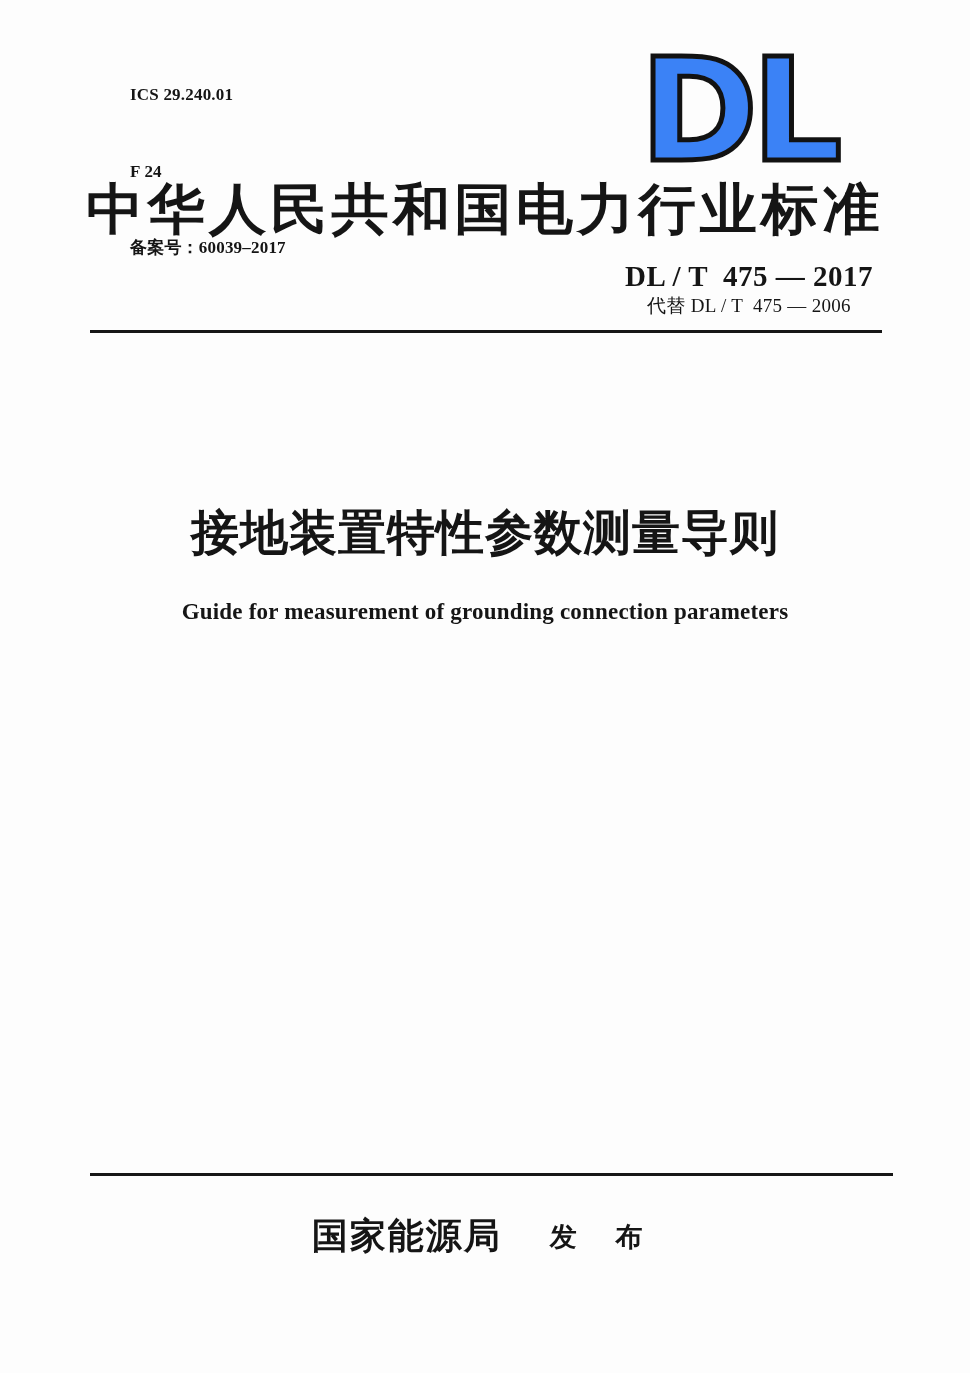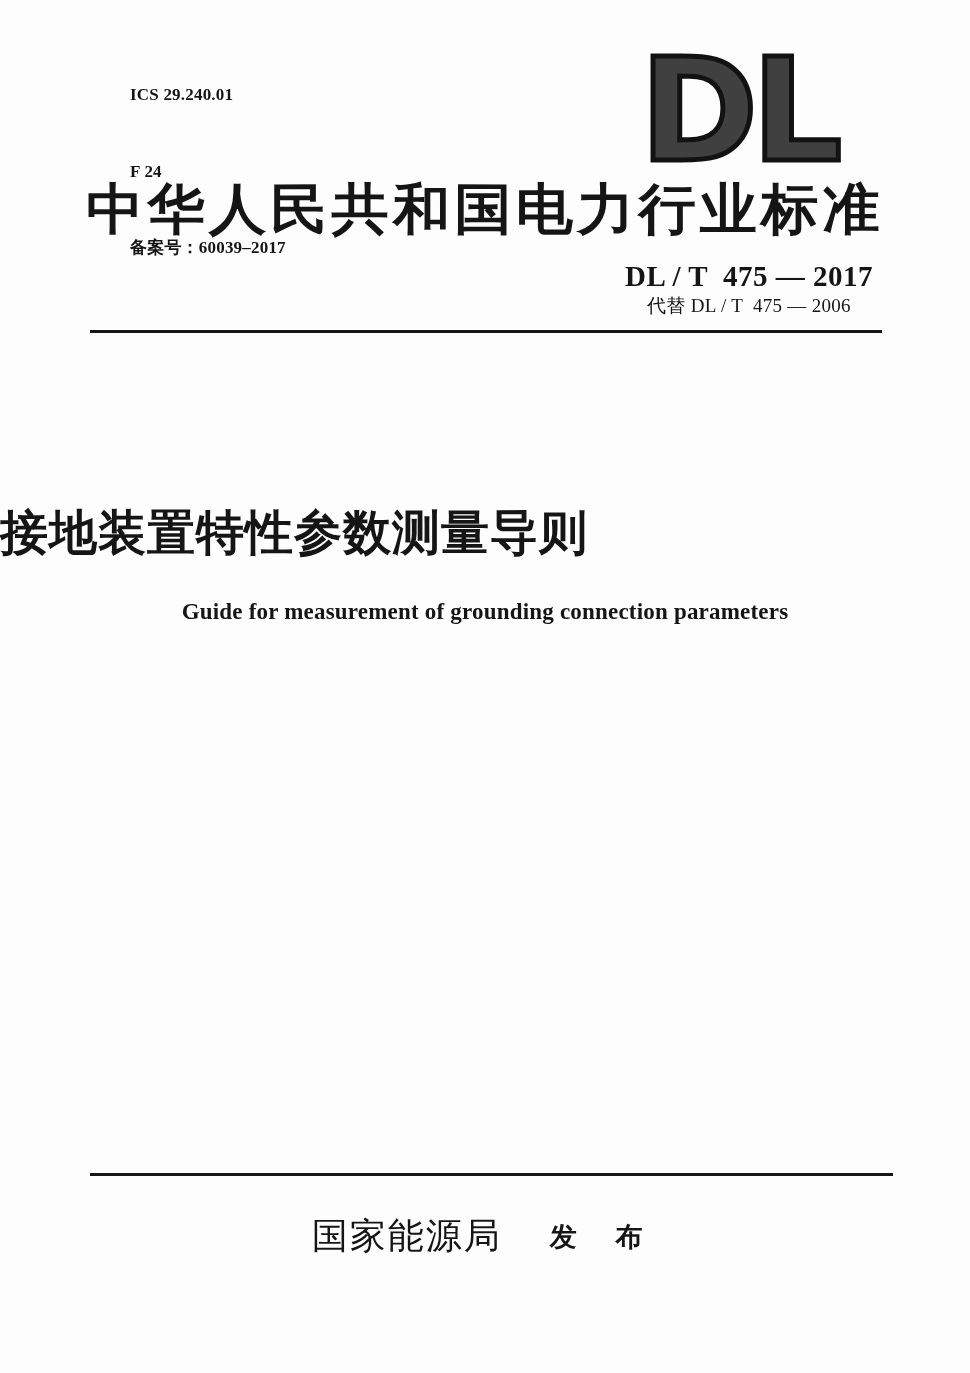--- a/index.html
+++ b/index.html
@@ -17,21 +17,21 @@
     letter-spacing:0.2px;white-space:pre;
   }
 
   
   .dl-logo{
     left:640px;top:40px;
     font-family:"DejaVu Sans","Liberation Sans",sans-serif;
     font-weight:bold;font-size:142px;line-height:142px;
     letter-spacing:-6px;
     -webkit-text-stroke:5px #121212;
-    color:#404040;
+    color:#3b82f6;
   }
 
   
   .series-title{
     left:0;right:0;top:180px;text-align:center;
     font-weight:bold;font-size:55px;line-height:60px;
     letter-spacing:4px;white-space:nowrap;
     transform:scaleX(1.04);transform-origin:center;
   }
 
@@ -45,21 +45,21 @@
     font-size:19px;line-height:24px;margin-top:2px;
     letter-spacing:0.3px;white-space:pre;
   }
 
   .rule{background:#161616;height:3px;}
   .rule-top{left:90px;top:330px;width:792px;}
   .rule-bottom{left:90px;top:1173px;width:803px;}
 
   
   .subject-cn{
-    left:0;right:0;top:506px;
+    left:0;right:0;top:506px;text-align:center;
     font-family:"Liberation Sans","DejaVu Sans",sans-serif;
     font-weight:bold;font-size:48px;line-height:54px;
     letter-spacing:1px;white-space:nowrap;
   }
   .subject-en{
     left:0;right:0;top:598px;text-align:center;
     font-weight:bold;font-size:23px;line-height:28px;
     letter-spacing:0.2px;
   }
 
@@ -70,21 +70,21 @@
     font-family:"Liberation Sans","DejaVu Sans",sans-serif;
     font-weight:bold;font-size:26px;line-height:32px;
     letter-spacing:0.5px;
   }
 
   
   .publisher-row{
     left:0;right:0;top:1212px;text-align:center;white-space:nowrap;
   }
   .publisher-name{
-    font-weight:normal;font-size:36px;letter-spacing:2px;
+    font-weight:bold;font-size:36px;letter-spacing:2px;
     vertical-align:baseline;
   }
   .publisher-verb{
     font-weight:bold;font-size:27px;letter-spacing:16px;
     margin-left:48px;vertical-align:2px;
   }
 </style>
 </head>
 <body>
 

